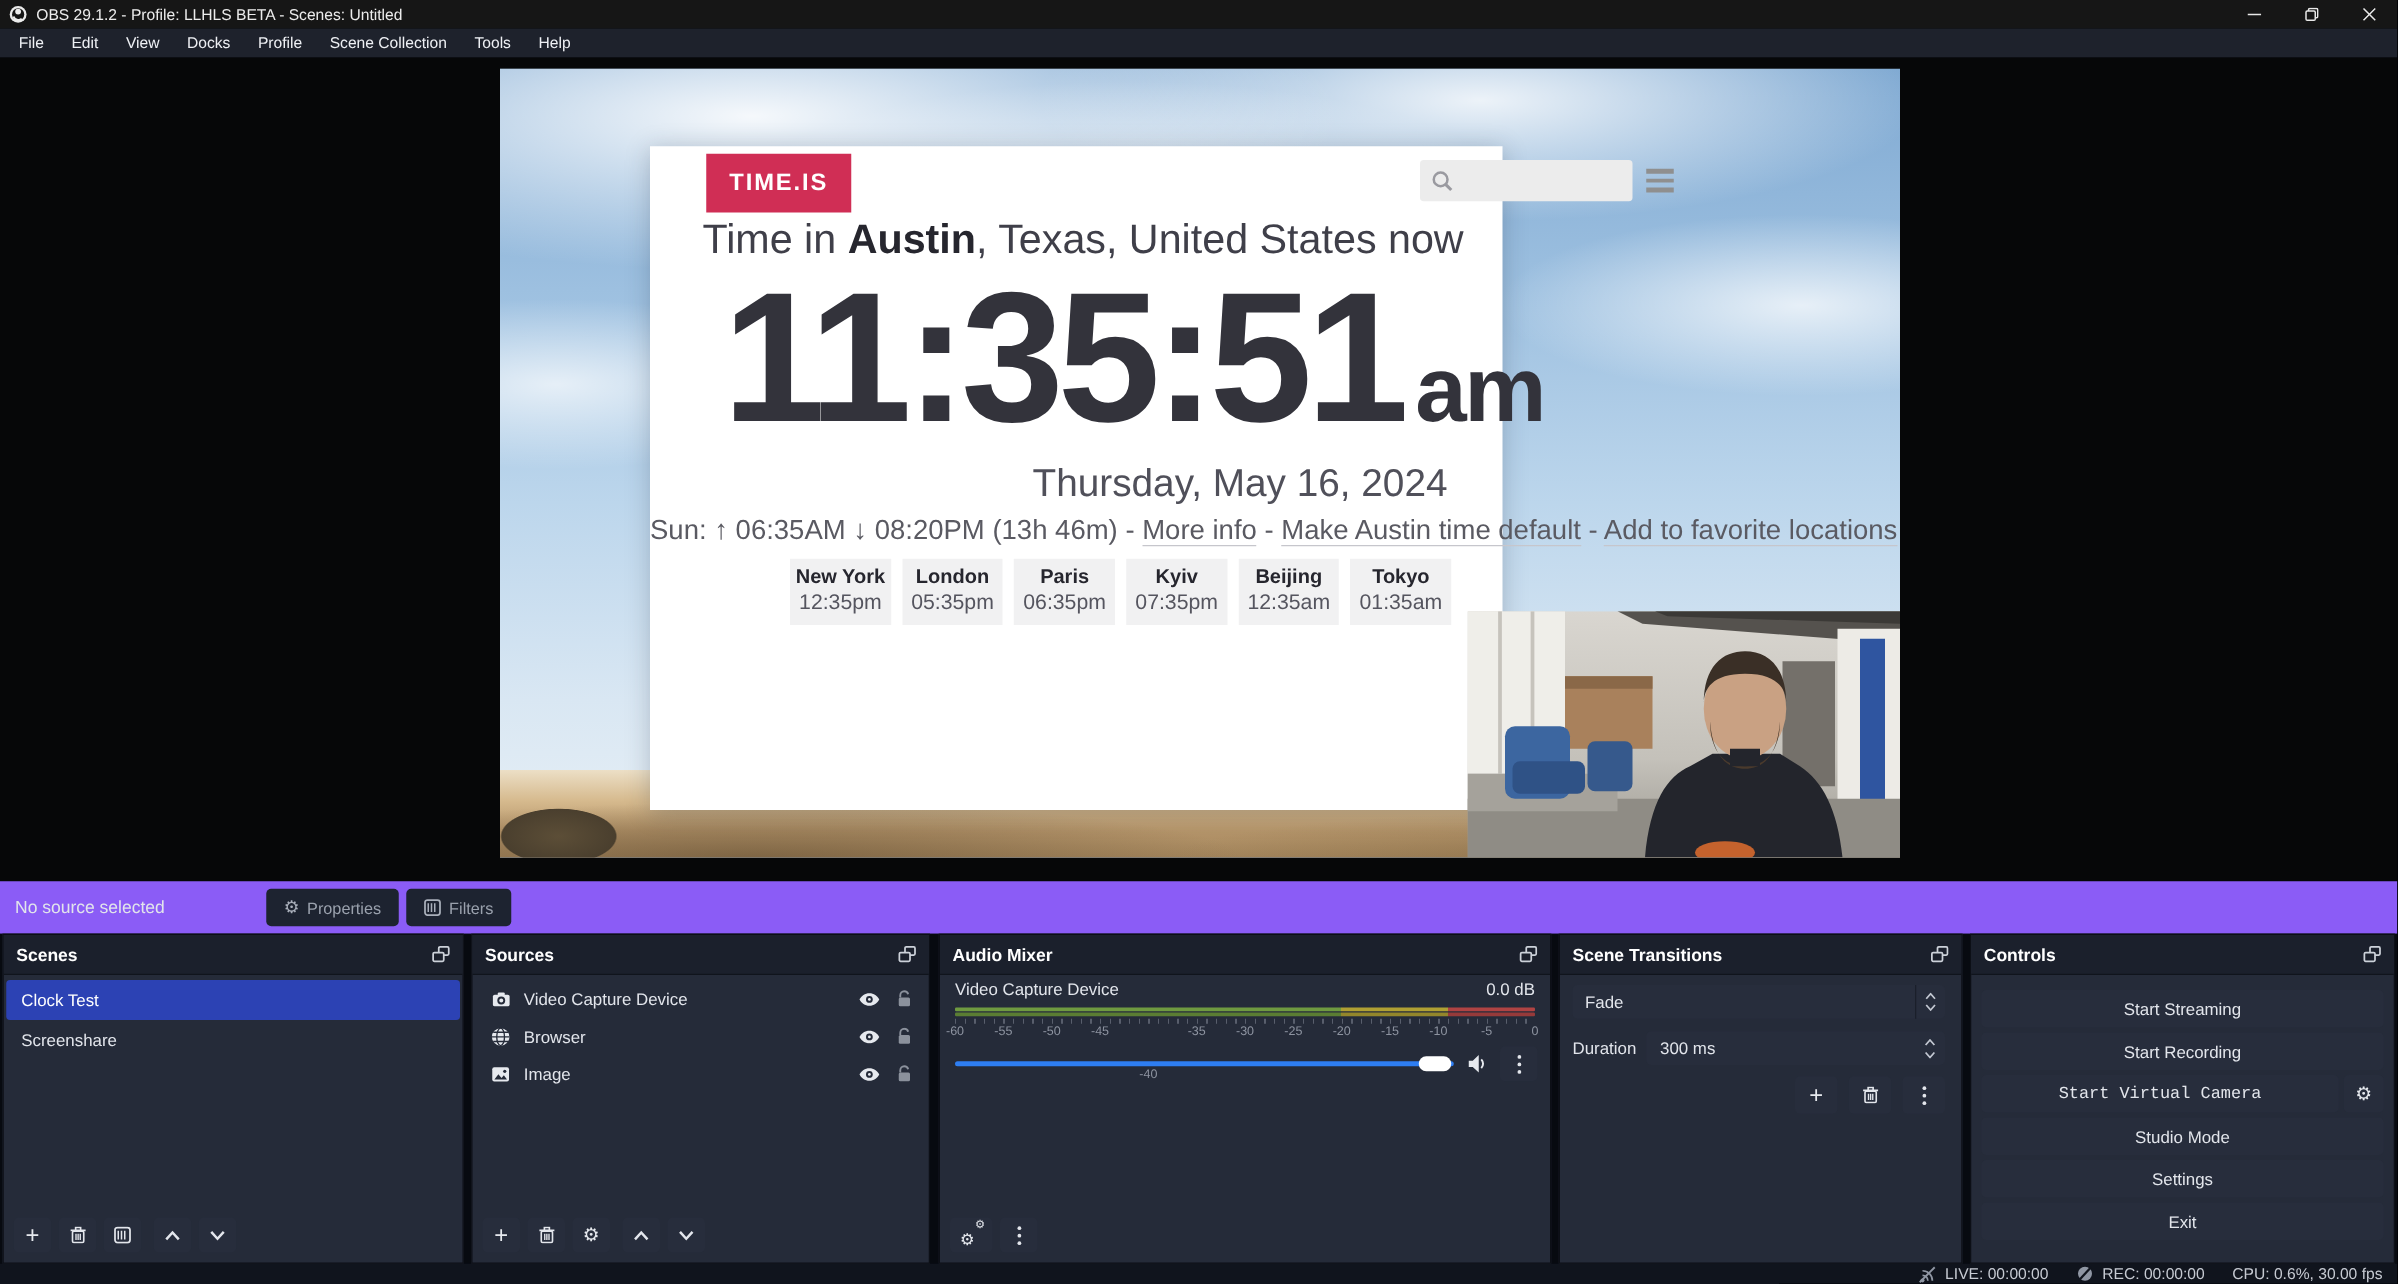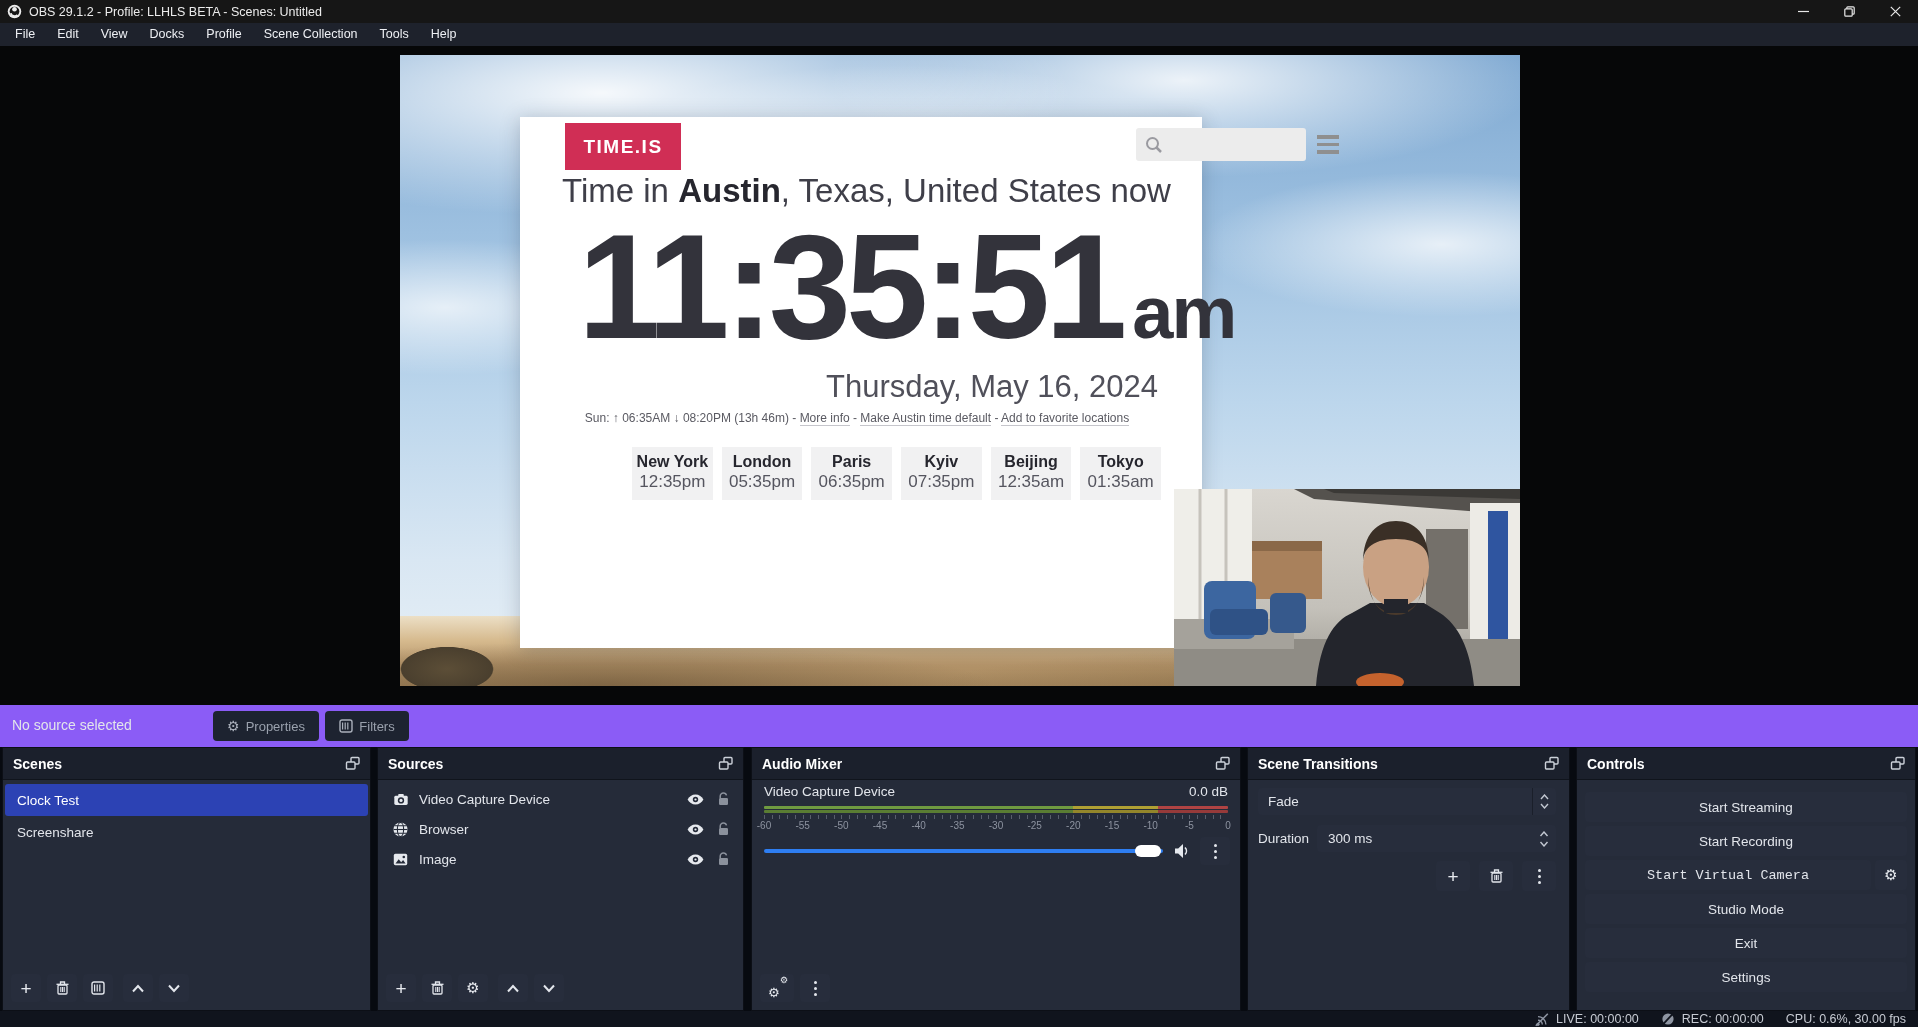--- a/index.html
+++ b/index.html
@@ -45,21 +45,21 @@
   .search{position:absolute;left:616px;top:11px;width:170px;height:33px;background:#ececec;border-radius:3px;
           display:flex;align-items:center;padding-left:9px;}
   .burger{position:absolute;left:797px;top:18px;width:22px;}
   .burger i{display:block;height:3.5px;background:#8f8f8f;margin-bottom:4px;}
   .heading{position:absolute;left:42px;top:55px;font-size:33px;color:#3f3f49;white-space:nowrap;}
   .heading b{color:#26262e;}
   .clockrow{position:absolute;left:58px;top:92px;display:flex;align-items:baseline;color:#33333b;white-space:nowrap;}
   .clock-digits{font-size:148px;font-weight:bold;letter-spacing:-5px;line-height:1.05;}
   .clock-ampm{font-size:74px;font-weight:bold;margin-left:10px;letter-spacing:-2px;}
   .dateline{position:absolute;right:44px;top:252px;font-size:31px;color:#50505a;white-space:nowrap;}
-  .sunline{position:absolute;left:0;right:8px;top:294px;text-align:center;font-size:12px;color:#5a5a62;white-space:nowrap;}
+  .sunline{position:absolute;left:0;right:8px;top:294px;text-align:center;font-size:22px;color:#5a5a62;white-space:nowrap;}
   .sunline .lnk{border-bottom:1px solid #c6c6cc;}
   .worldrow{position:absolute;left:112px;right:41px;top:330px;display:flex;gap:9px;}
   .wc{flex:1;background:#f1f1f2;text-align:center;padding:6px 0 8px;}
   .wc .city{font-size:16px;font-weight:bold;color:#26262e;}
   .wc .wtime{font-size:17px;color:#55555f;margin-top:1px;}
   .webcam{position:absolute;right:0;top:434px;width:346px;height:197px;}
 
   
   .srctoolbar{position:absolute;left:0;top:705px;width:100%;height:42px;background:#8b5cf6;}
   .src-status{position:absolute;left:12px;top:12px;font-size:14px;color:#e2e5eb;}
@@ -466,21 +466,21 @@
       <div class="meter">
         <div class="bar"></div>
           <div class="bar dim"></div>
       </div>
       <div class="ticks"></div>
       <div class="tick-labels">
         <span style="left:0%;">-60</span>
         <span style="left:8.333%;">-55</span>
         <span style="left:16.667%;">-50</span>
         <span style="left:25%;">-45</span>
-        <span style="left:33.333%;">-40</span>
+        <span style="left:33.333%;margin-top:34px;">-40</span>
         <span style="left:41.667%;">-35</span>
         <span style="left:50%;">-30</span>
         <span style="left:58.333%;">-25</span>
         <span style="left:66.667%;">-20</span>
         <span style="left:75%;">-15</span>
         <span style="left:83.333%;">-10</span>
         <span style="left:91.667%;">-5</span>
         <span style="left:100%;">0</span>
       </div>
       <div class="slider-row">
@@ -589,22 +589,22 @@
       <div class="controls-body">
         <div class="ctl-btn">Start Streaming</div>
         <div class="ctl-btn">Start Recording</div>
         <div class="ctl-row">
           <div class="ctl-btn">Start Virtual Camera</div>
           <div class="ctl-gear">
             <span class="gear-glyph">⚙</span>
           </div>
         </div>
         <div class="ctl-btn">Studio Mode</div>
+        <div class="ctl-btn">Settings</div>
         <div class="ctl-btn">Exit</div>
-        <div class="ctl-btn">Settings</div>
       </div>
     </div>
   </div>
 
   <div class="statusbar">
     <span class="sb-group">
       <svg width="14" height="15" viewBox="0 0 14 15">
         <circle cx="3" cy="12.3" r="1.6" fill="#8f96a3"></circle>
         <path d="M3 8.2a4.3 4.3 0 014.3 4.3" fill="none" stroke="#8f96a3" stroke-width="1.4"></path>
         <path d="M3 4.6a7.9 7.9 0 017.9 7.9" fill="none" stroke="#8f96a3" stroke-width="1.4"></path>

